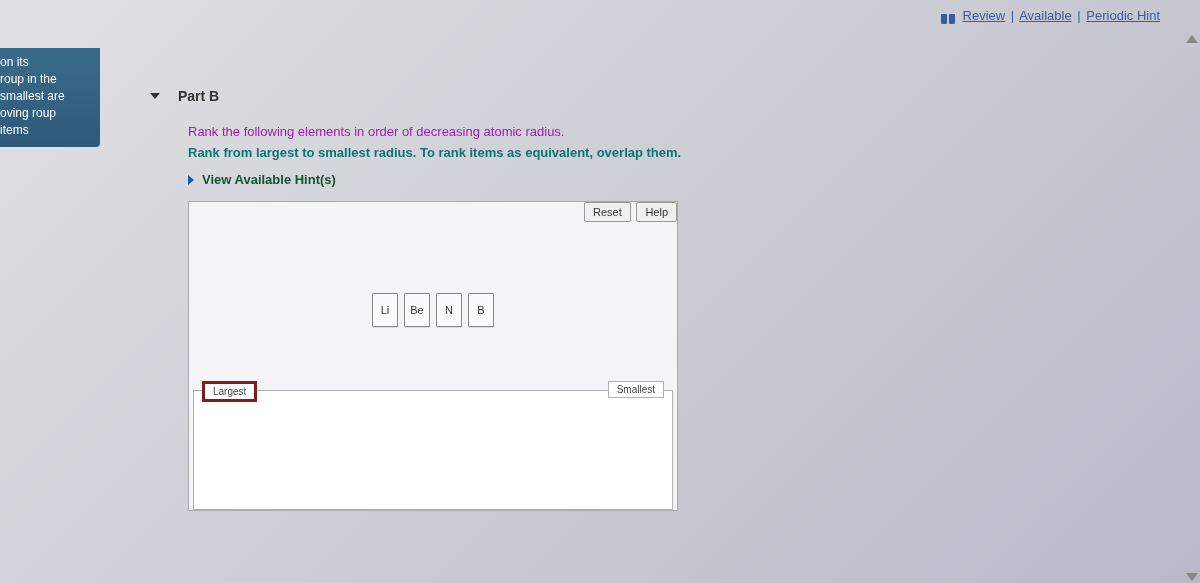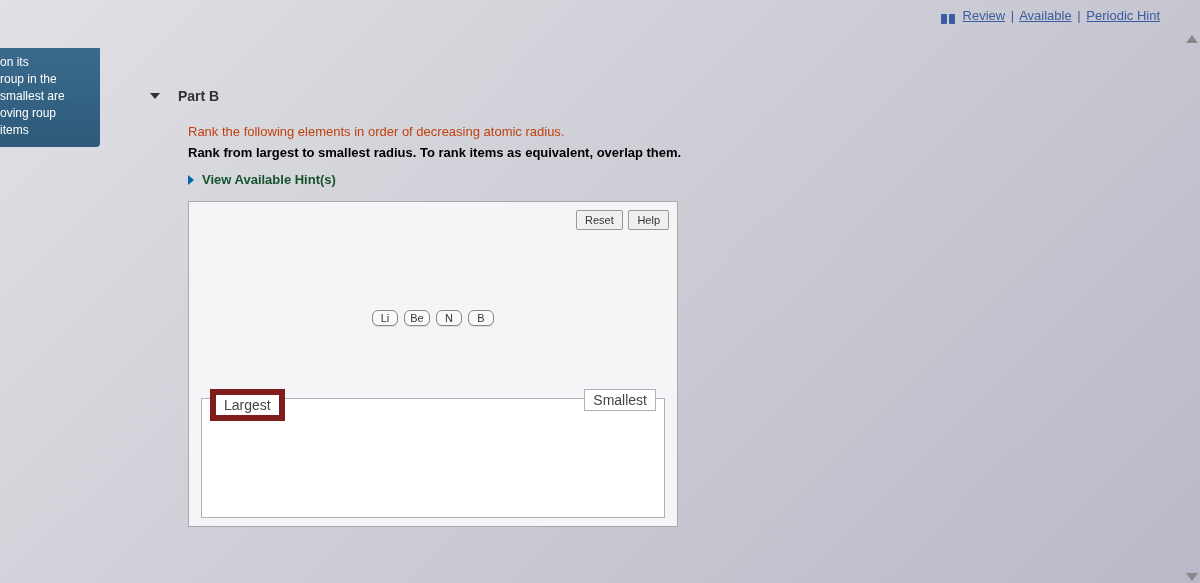--- a/index.html
+++ b/index.html
@@ -61,28 +61,28 @@
     border-left: 5px solid transparent;
     border-right: 5px solid transparent;
     border-top: 6px solid #333;
     margin-right: 18px;
   }
   .part-title { font-weight: bold; font-size: 14px; }
   .instr {
     margin-left: 38px;
     margin-bottom: 6px;
     font-size: 13px;
-    color: #c2410c;
+    color: #a21caf;
   }
   .instr2 {
     margin-left: 38px;
     margin-bottom: 12px;
     font-size: 13px;
     font-weight: bold;
-    color: #000000;
+    color: #0f766e;
   }
   .hints {
     margin-left: 38px;
     color: #14532d;
     font-size: 13px;
     font-weight: bold;
     cursor: pointer;
     display: flex;
     align-items: center;
     margin-bottom: 14px;
@@ -92,21 +92,20 @@
     border-top: 5px solid transparent;
     border-bottom: 5px solid transparent;
     border-left: 6px solid #0066aa;
     margin-right: 8px;
   }
   .rank-widget {
     margin-left: 38px;
     width: 490px;
     border: 1px solid #a8a8b0;
     background: #f5f5f8;
-    padding: 8px;
     position: relative;
   }
   .widget-toolbar {
     text-align: right;
     margin-bottom: 8px;
   }
   .btn {
     display: inline-block;
     border: 1px solid #999;
     background: #f0f0f0;
@@ -120,55 +119,55 @@
   .staging {
     height: 160px;
     display: flex;
     align-items: center;
     justify-content: center;
     gap: 6px;
   }
   .chip {
     border: 1px solid #888;
     background: #fafafa;
-    border-radius: 6px;
+    border-radius: 1px;
     width: 26px;
-    height: 16px;
+    height: 34px;
     display: flex;
     align-items: center;
     justify-content: center;
     font-size: 11px;
     color: #333;
     cursor: move;
     box-shadow: 0 1px 1px rgba(0,0,0,0.1);
   }
   .dropzone {
     border: 1px solid #b0b0b8;
     background: #fff;
     height: 120px;
     position: relative;
     margin: 0 4px;
   }
   .dz-label-left {
     position: absolute;
     top: -10px;
     left: 8px;
     background: #fff;
-    border: 6px solid #7f1d1d;
-    font-size: 14px;
+    border: 3px solid #7f1d1d;
+    font-size: 10px;
     padding: 2px 8px;
     color: #444;
   }
   .dz-label-right {
     position: absolute;
     top: -10px;
     right: 8px;
     background: #fff;
     border: 1px solid #b0b0b8;
-    font-size: 14px;
+    font-size: 10px;
     padding: 2px 8px;
     color: #444;
   }
   .scroll-up {
     position: absolute;
     right: 2px;
     top: 35px;
     width: 0; height: 0;
     border-left: 6px solid transparent;
     border-right: 6px solid transparent;

